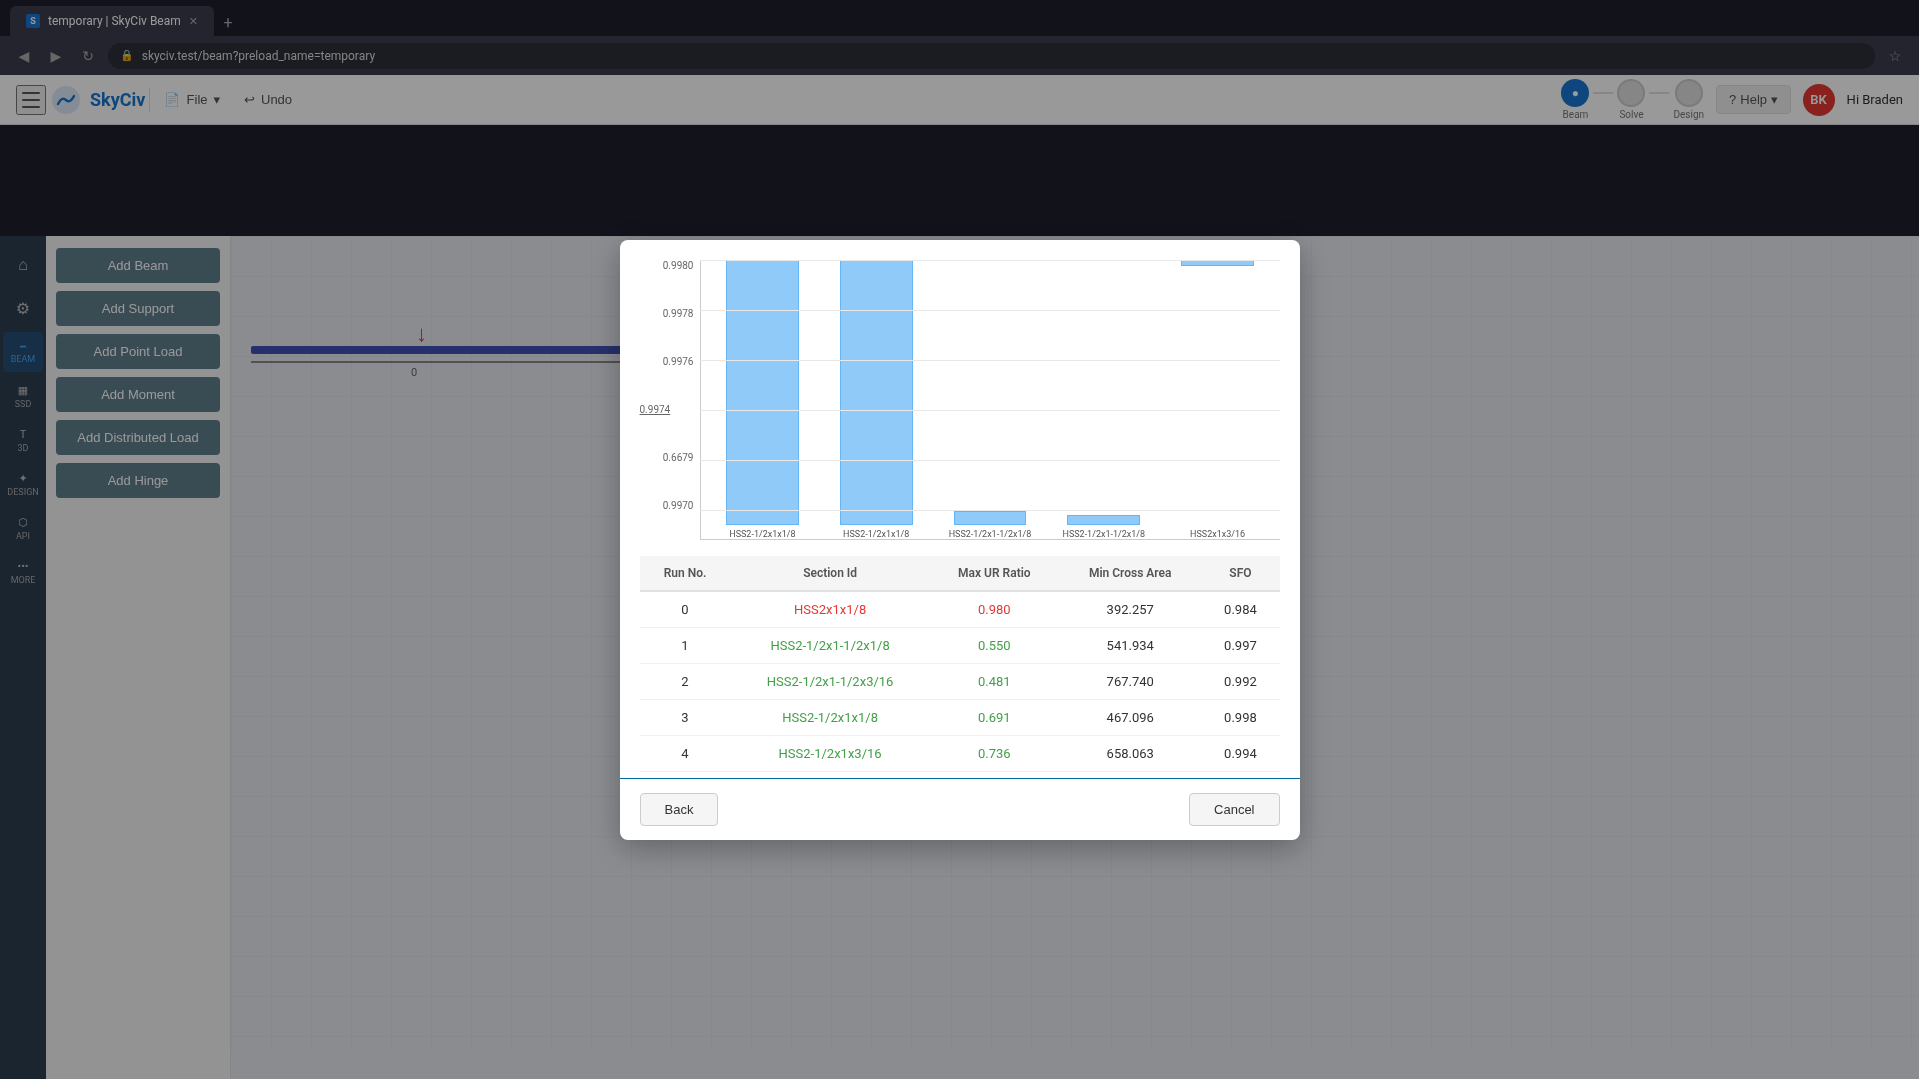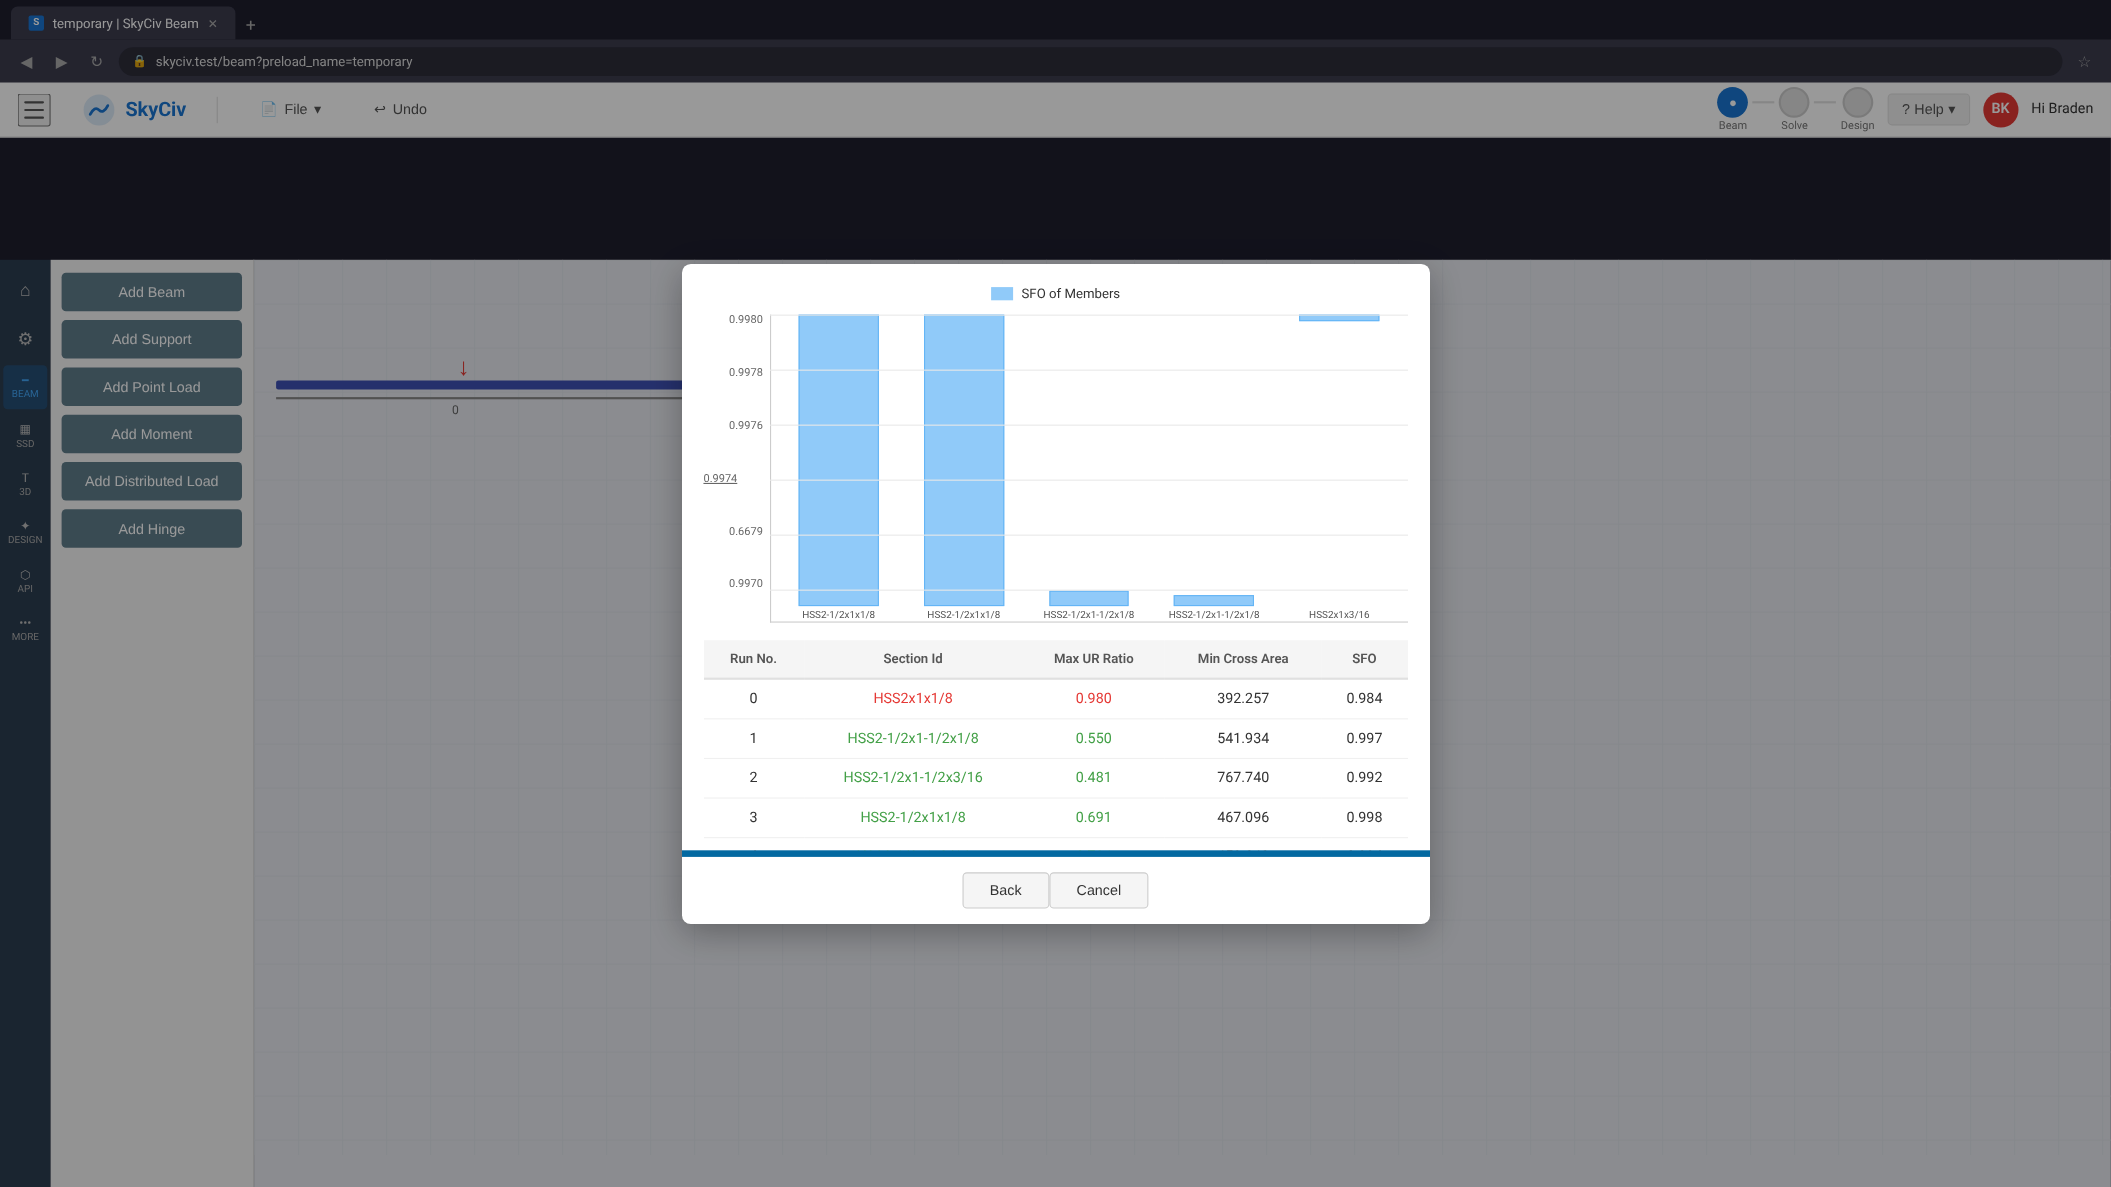--- a/index.html
+++ b/index.html
@@ -21,21 +21,21 @@
     .bookmark-favicon { width: 14px; height: 14px; background: #4a90d9; border-radius: 2px; display: flex; align-items: center; justify-content: center; font-size: 9px; color: white; font-weight: bold; }
     .bookmark-favicon.green { background: #4caf50; }
     .bookmark-favicon.red { background: #e53935; }
     .bookmark-favicon.blue { background: #1976d2; }
     .bookmark-favicon.orange { background: #ff9800; }
 
     
     .app-layout { display: flex; flex: 1; overflow: hidden; }
 
     
-    .app-topbar { height: 50px; background: #fff; border-bottom: 1px solid #e0e0e0; display: flex; align-items: center; padding: 0 16px; gap: 28px; position: fixed; top: 111px; left: 0; right: 0; z-index: 10; }
+    .app-topbar { height: 50px; background: #fff; border-bottom: 1px solid #e0e0e0; display: flex; align-items: center; padding: 0 16px; gap: 4px; position: fixed; top: 111px; left: 0; right: 0; z-index: 10; }
     .skyciv-logo { display: flex; align-items: center; gap: 8px; font-weight: 700; font-size: 18px; color: #1976d2; }
     .topbar-divider { width: 1px; height: 24px; background: #e0e0e0; }
     .topbar-btn { display: flex; align-items: center; gap: 6px; padding: 6px 10px; border-radius: 4px; font-size: 13px; color: #555; cursor: pointer; border: none; background: none; }
     .topbar-right { margin-left: auto; display: flex; align-items: center; gap: 12px; }
     .workflow-steps { display: flex; align-items: center; gap: 4px; }
     .workflow-step { display: flex; flex-direction: column; align-items: center; gap: 2px; }
     .workflow-step-circle { width: 28px; height: 28px; border-radius: 50%; display: flex; align-items: center; justify-content: center; font-size: 12px; font-weight: 600; }
     .workflow-step-circle.active { background: #1976d2; color: white; }
     .workflow-step-circle.inactive { background: #e0e0e0; color: #999; border: 2px solid #ccc; }
     .workflow-step-label { font-size: 10px; color: #777; }
@@ -87,21 +87,21 @@
     .results-table th { background: #f5f5f5; padding: 10px 14px; text-align: center; border-bottom: 2px solid #e0e0e0; color: #555; font-weight: 600; font-size: 12px; }
     .results-table td { padding: 10px 14px; text-align: center; border-bottom: 1px solid #f0f0f0; }
     .run-no { color: #333; }
     .section-red { color: #e53935; }
     .section-green { color: #43a047; }
     .ur-red { color: #e53935; }
     .ur-green { color: #43a047; }
     .sfo-val { color: #333; }
 
     
-    .modal-footer { padding: 14px 20px; border-top: 6px solid #0369a1; display: flex; justify-content: center; align-items: center; }
+    .modal-footer { padding: 14px 20px; border-top: 1px solid #0369a1; display: flex; justify-content: space-between; align-items: center; }
     .footer-btn { padding: 8px 24px; border-radius: 4px; font-size: 13px; cursor: pointer; border: 1px solid #ccc; background: #f5f5f5; color: #333; }
 
     
     .hamburger { width: 30px; height: 30px; display: flex; flex-direction: column; justify-content: center; gap: 5px; cursor: pointer; padding: 4px; }
     .hamburger-line { height: 2px; background: #555; border-radius: 1px; }
   </style>
 </head>
 <body>
 
 <div class="browser-chrome">
@@ -274,24 +274,20 @@
         </table>
       </div>
     </div>
   </div>
 </div>
 
 <div class="modal-overlay">
   <div class="modal" style="width:680px;max-height:600px;">
     <div class="modal-body">
 
-      <div class="chart-legend">
-        <div class="legend-color"></div>
-        <span class="legend-label">SFO of Members</span>
-      </div>
 
       <div class="chart-container">
         <div style="display:flex;align-items:stretch;">
 
           <div style="width:60px;display:flex;flex-direction:column;justify-content:space-between;padding-right:6px;padding-bottom:28px;">
             <span style="font-size:10px;color:#666;text-align:right;">0.9980</span>
             <span style="font-size:10px;color:#666;text-align:right;">0.9978</span>
             <span style="font-size:10px;color:#666;text-align:right;">0.9976</span>
             <span style="font-size:10px;color:#666;text-align:left;text-decoration:underline;">0.9974</span>
             <span style="font-size:10px;color:#666;text-align:right;">0.6679</span>

